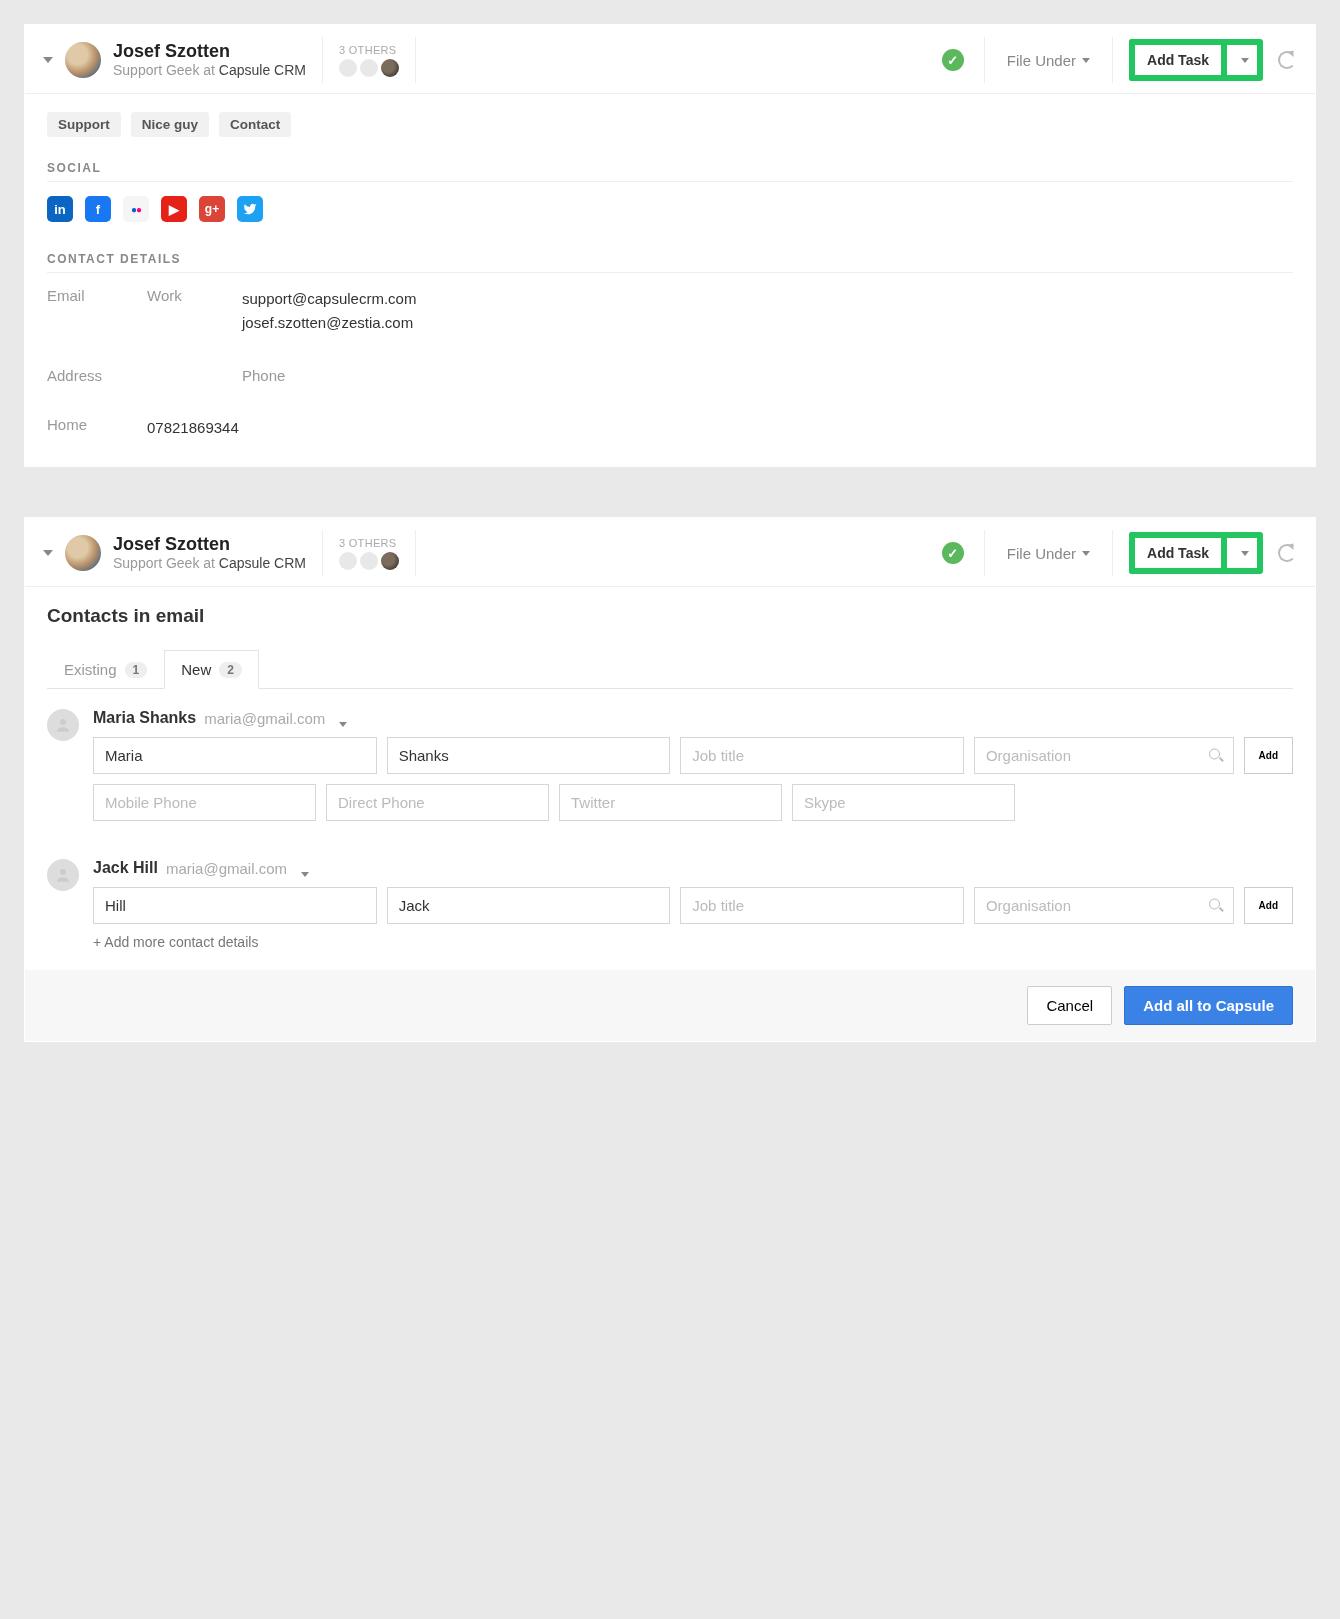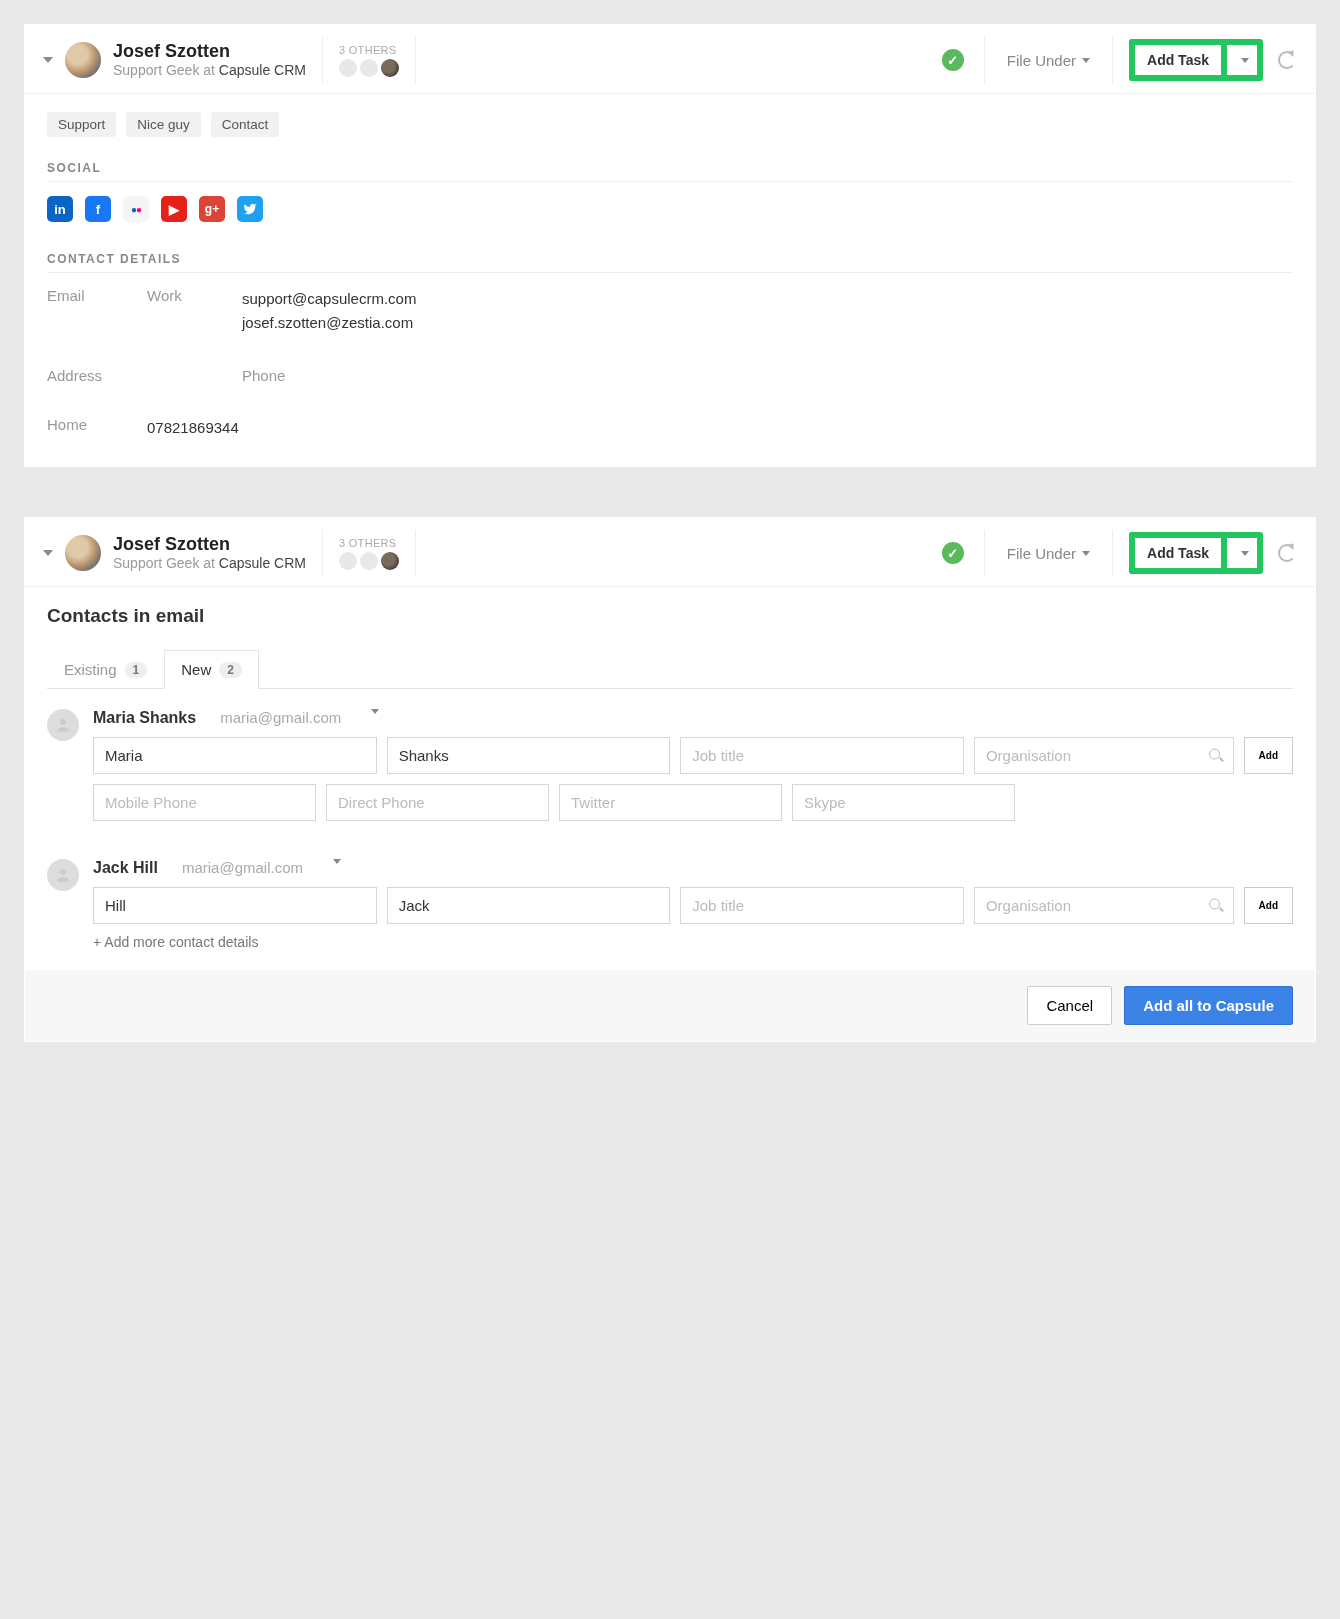--- a/index.html
+++ b/index.html
@@ -87,21 +87,21 @@
     border-right-color:transparent;
   }
   .refresh-icon::after{
     content:"";position:absolute;top:0px;right:1px;
     border-left:4px solid transparent;border-right:4px solid transparent;border-bottom:5px solid #bbb;
     transform:rotate(40deg);
   }
 
   .body { padding: 18px 22px 26px 22px; }
   .tags { display:flex; gap:10px; margin-bottom: 24px;}
-  .tag { background:#f1f1f1; padding:5px 11px; border-radius:3px; font-size:13.5px; color:#555;}
+  .tag { background:#f1f1f1; padding:5px 11px; border-radius:3px; font-size:13.5px; color:#555;font-weight:bold;}
   .section-title {
     font-size:12px; letter-spacing:1.5px; color:#888; font-weight:600;
     border-bottom:1px solid #eee; padding-bottom:6px; margin-bottom:14px;
     text-transform:uppercase;
   }
   .social-row { display:flex; gap:12px; margin-bottom:30px; }
   .sicon {
     width:26px;height:26px;border-radius:5px;display:flex;align-items:center;justify-content:center;
     color:#fff;font-family:Arial,sans-serif;font-weight:700;font-size:13px;cursor:pointer;
   }
@@ -121,21 +121,21 @@
   .tab {
     padding:10px 16px; font-size:15px; color:#999; cursor:pointer;
     display:flex;align-items:center;gap:8px; border:1px solid transparent;
     position:relative; top:1px;
   }
   .tab.active { color:#333; border:1px solid #e3e3e3; border-bottom:1px solid #fff; background:#fff;}
   .tab .count { background:#eee;color:#777;border-radius:10px;padding:1px 8px;font-size:12px;font-weight:600;}
 
   .contact-block { padding:20px 0 8px 0; display:flex; }
   .contact-body { flex:1; }
-  .contact-name-row { display:flex; align-items:flex-start; gap:24px; margin-bottom:10px;}
+  .contact-name-row { display:flex; align-items:flex-end; gap:8px; margin-bottom:10px;}
   .contact-name { font-size:16px; font-weight:700; color:#333;}
   .contact-email { font-size:15px; color:#aaa;}
   .form-row { display:flex; gap:10px; margin-bottom:10px;}
   .field {
     border:1px solid #d6d6d6; padding:9px 11px; font-size:15px; color:#333;
     font-family:inherit; outline:none; background:#fff;
   }
   .field::placeholder{color:#bbb;}
   .org-field { position:relative; }
   .org-field .search-ic {

